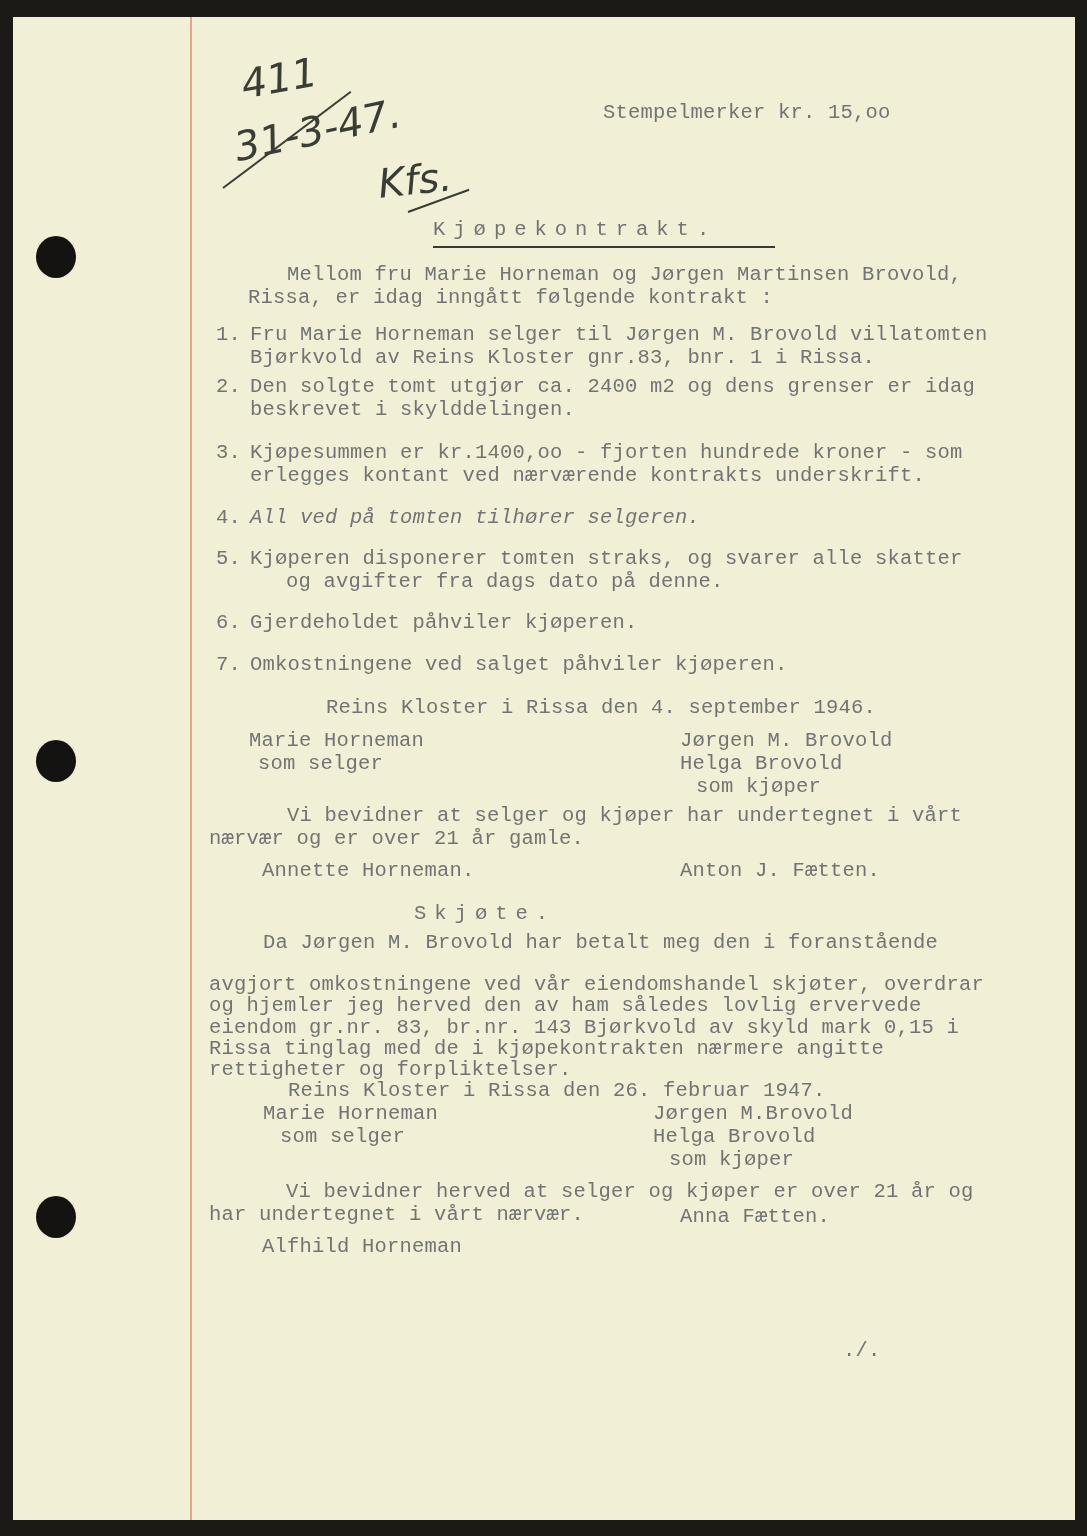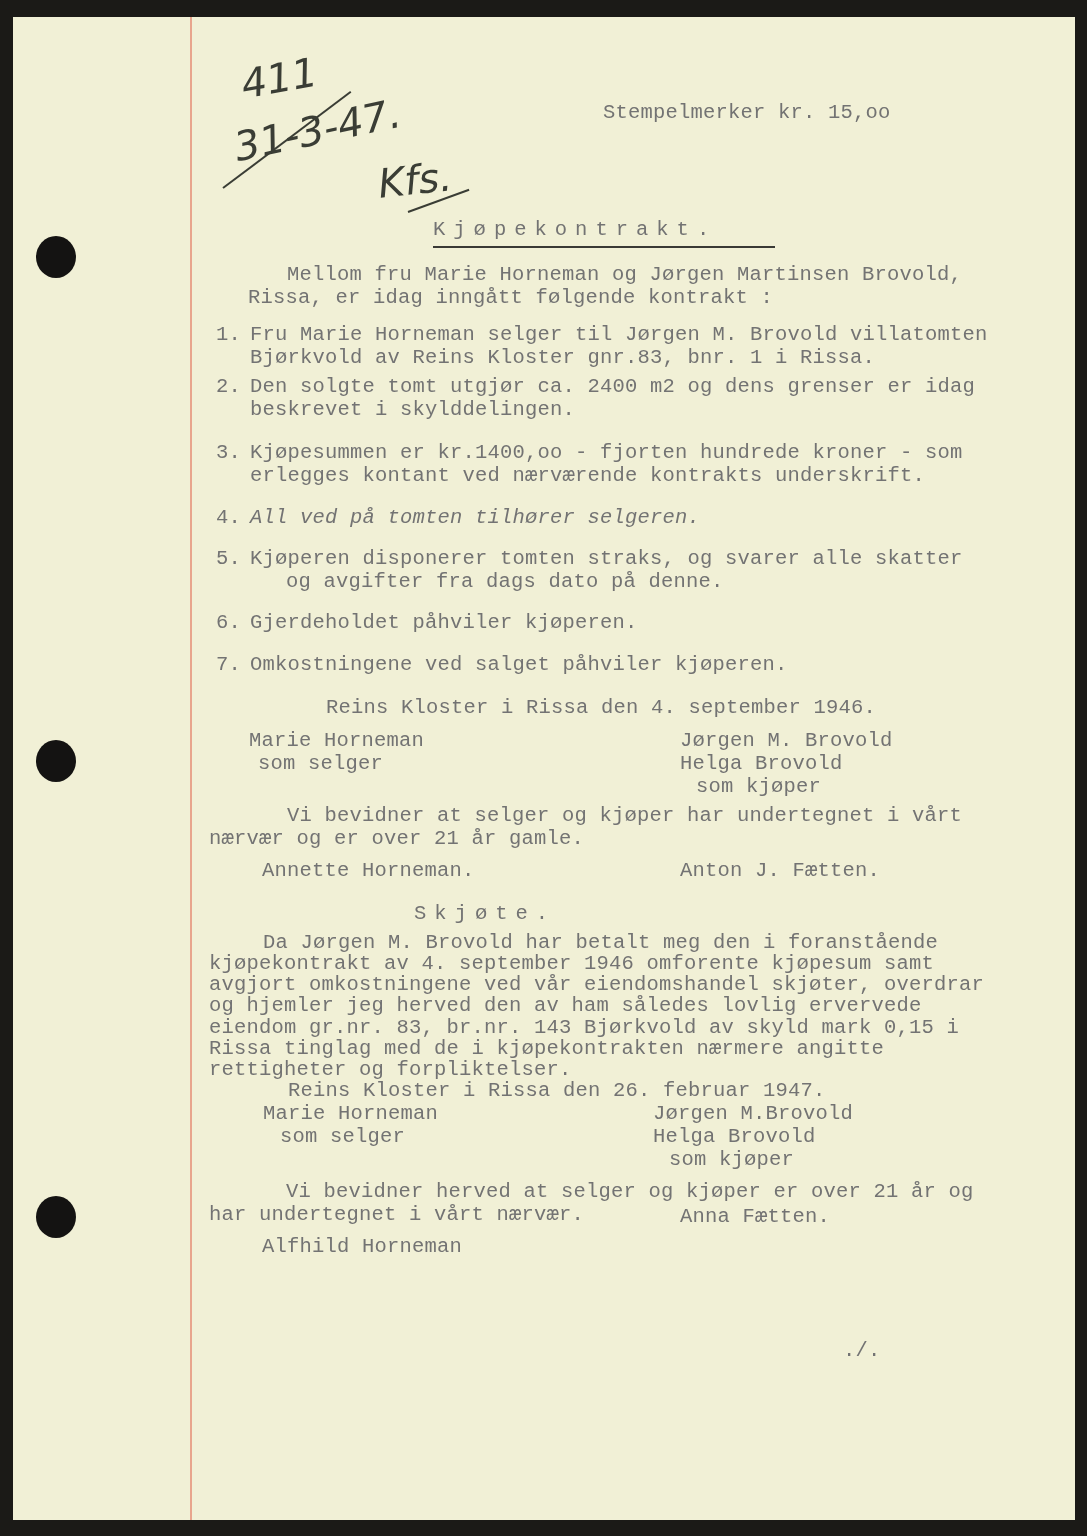--- a/index.html
+++ b/index.html
@@ -77,21 +77,20 @@
   <div class="t" style="left:683px;top:758px;">som kjøper</div>
 
   <div class="t" style="left:274px;top:787px;">Vi bevidner at selger og kjøper har undertegnet i vårt</div>
   <div class="t" style="left:196px;top:810px;">nærvær og er over 21 år gamle.</div>
   <div class="t" style="left:249px;top:842px;">Annette Horneman.</div>
   <div class="t" style="left:667px;top:842px;">Anton J. Fætten.</div>
 
   <div class="t spaced" style="left:377px;top:885px;margin-left:24px;">Skjøte.</div>
 
   <div class="t" style="left:250px;top:914px;">Da Jørgen M. Brovold har betalt meg den i foranstående</div>
-  <div class="t" style="left:196px;top:935px;">kjøpekontrakt av 4. september 1946 omforente kjøpesum samt</div>
   <div class="t" style="left:196px;top:977px;">og hjemler jeg herved den av ham således lovlig ervervede</div>
   <div class="t" style="left:196px;top:956px;">avgjort omkostningene ved vår eiendomshandel skjøter, overdrar</div>
   <div class="t" style="left:196px;top:999px;">eiendom gr.nr. 83, br.nr. 143 Bjørkvold av skyld mark 0,15 i</div>
   <div class="t" style="left:196px;top:1020px;">Rissa tinglag med de i kjøpekontrakten nærmere angitte</div>
   <div class="t" style="left:196px;top:1041px;">rettigheter og forpliktelser.</div>
 
   <div class="t" style="left:275px;top:1062px;">Reins Kloster i Rissa den 26. februar 1947.</div>
   <div class="t" style="left:250px;top:1085px;">Marie Horneman</div>
   <div class="t" style="left:267px;top:1108px;">som selger</div>
   <div class="t" style="left:640px;top:1085px;">Jørgen M.Brovold</div>

